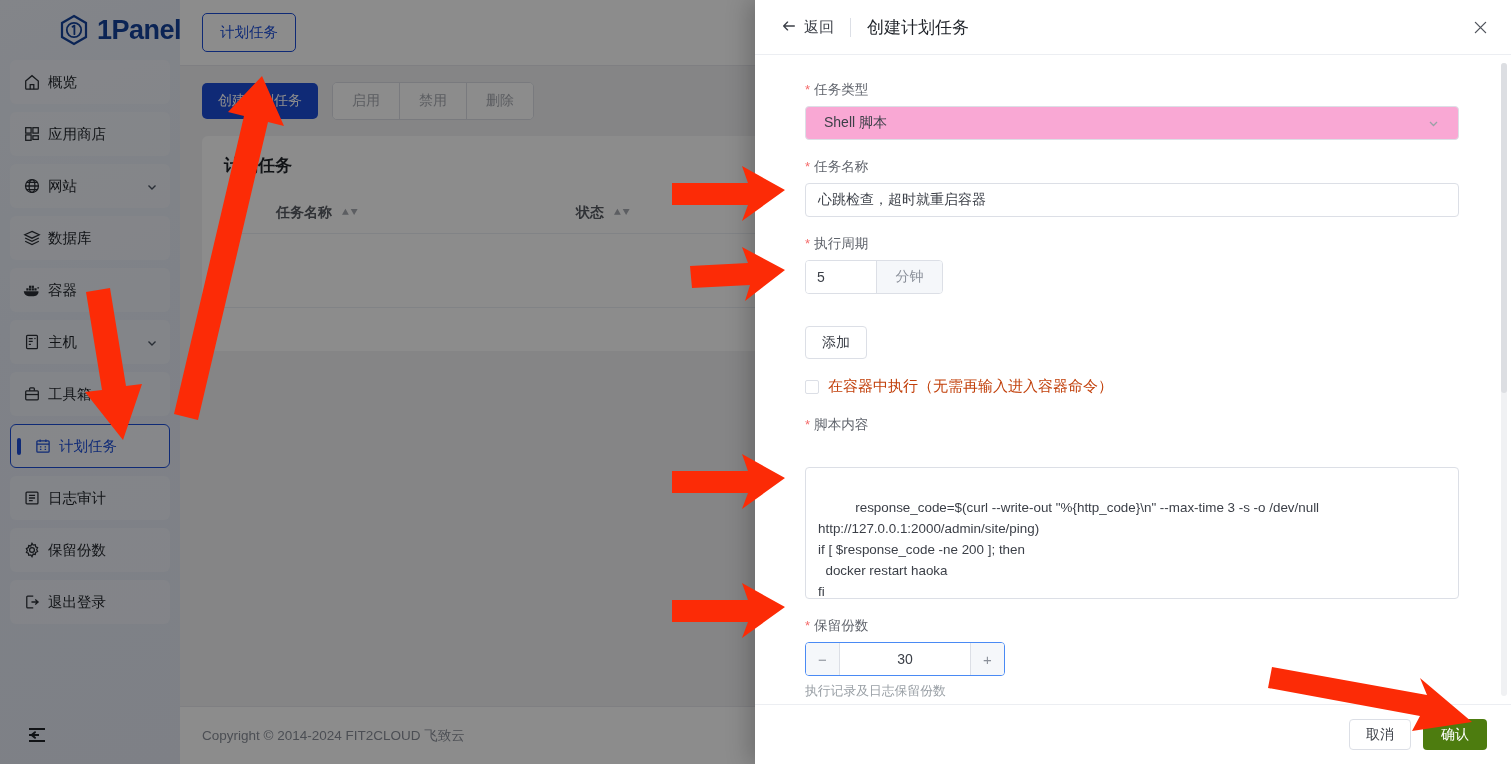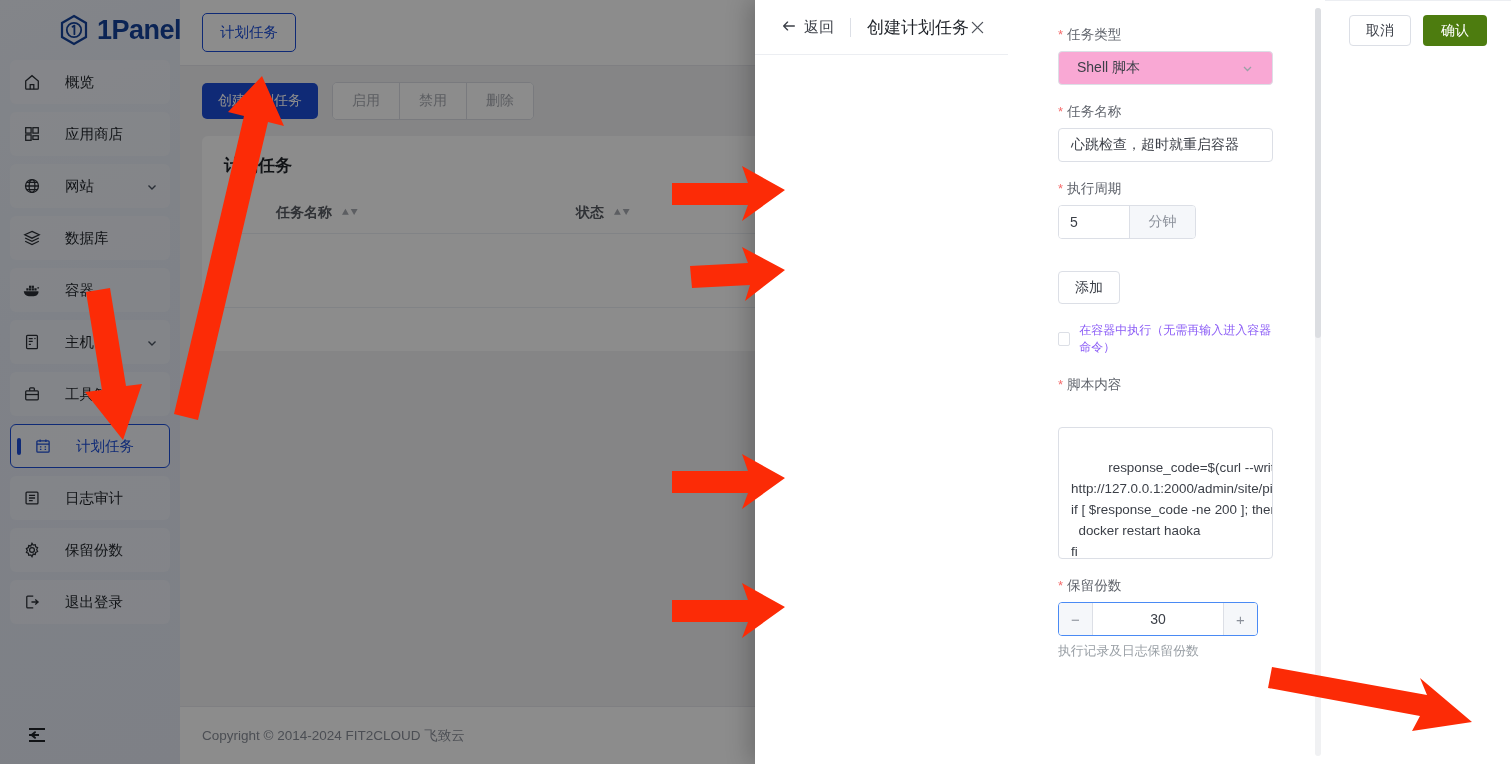--- a/index.html
+++ b/index.html
@@ -23,21 +23,21 @@
     height: 60px; display: flex; align-items: center; gap: 8px;
     padding-left: 16px;
     margin-left: 43px;
   }
   .logo-mark { width: 30px; height: 32px; flex: none; }
   .logo-text { font-size: 27px; font-weight: bold; color: #14439c; letter-spacing: -0.5px; }
 
   .nav { padding: 0 10px; }
   .nav-item {
     height: 44px; margin-bottom: 8px; border-radius: 6px;
-    display: flex; align-items: center; gap: 24px;
+    display: flex; align-items: center; gap: 7px;
     padding: 0 12px; position: relative;
     color: #1f2329; font-size: 14.5px;
     background: rgba(255,255,255,0.32);
   }
   .nav-item.active {
     border: 1.6px solid #1d4ed8;
     background: rgba(255,255,255,0.55);
     color: #1d4ed8;
   }
   .nav-item.active .bar {
@@ -93,21 +93,21 @@
     display: flex; align-items: center; padding: 0 22px;
     font-size: 13.5px; color: #8a8f99;
   }
 
   
   .dimmer { position: absolute; inset: 0; background: rgba(0,0,0,0.45); }
 
   
   .drawer {
     position: absolute; right: 0; top: 0; width: 756px; height: 764px;
-    background: #fff; display: flex; flex-direction: row;
+    background: #fff; display: flex; flex-direction: column;
     box-shadow: -6px 0 22px rgba(0,0,0,0.22);
     justify-content: flex-end;
   }
   .drawer-head {
     height: 55px; flex: none; display: flex; align-items: center;
     padding: 0 22px 0 26px; border-bottom: 1px solid #eceef2;
   }
   .back-link { display: flex; align-items: center; gap: 7px; font-size: 15px; color: #3b3f47; }
   .vsep { width: 1px; height: 19px; background: #dcdfe6; margin: 0 16px; }
   .drawer-title { font-size: 17px; color: #1f2329; }
@@ -143,21 +143,21 @@
   .num-append .nv { width: 70px; padding: 0 11px; display: flex; align-items: center; font-size: 14px; color: #3b3f47; background: #fff; }
   .num-append .suffix { width: 66px; display: flex; align-items: center; justify-content: center; font-size: 14px; color: #8a8f99; background: #f5f7fa; border-left: 1px solid #dcdfe6; }
 
   .btn-plain {
     height: 33px; padding: 0 16px; border: 1px solid #dcdfe6; border-radius: 4px;
     background: #fff; font-size: 14px; color: #3b3f47;
   }
 
   .chk-row { display: flex; align-items: center; gap: 9px; margin: 4px 0 20px 0; }
   .chk-box { width: 14px; height: 14px; border: 1px solid #dcdfe6; border-radius: 2px; background: #fff; }
-  .chk-label { font-size: 12px; color: #8b5cf6; }
+  .chk-label { font-size: 15px; color: #c2410c; }
 
   .code-area {
     width: 100%; height: 132px; border: 1px solid #dcdfe6; border-radius: 4px;
     padding: 8px 12px; font-size: 13.4px; line-height: 21px; color: #3b3f47;
     white-space: pre; overflow: hidden; background: #fff; position: relative; margin-top: 33px;
   }
   .resizer { position: absolute; right: 2px; bottom: 2px; width: 9px; height: 9px; color: #b9bdc4; }
 
   .stepper { display: flex; width: 200px; height: 34px; border: 1px solid #4a8af4; border-radius: 4px; overflow: hidden; }
   .stepper .sbtn { width: 34px; background: #f5f7fa; display: flex; align-items: center; justify-content: center; color: #8a8f99; font-size: 15px; }

